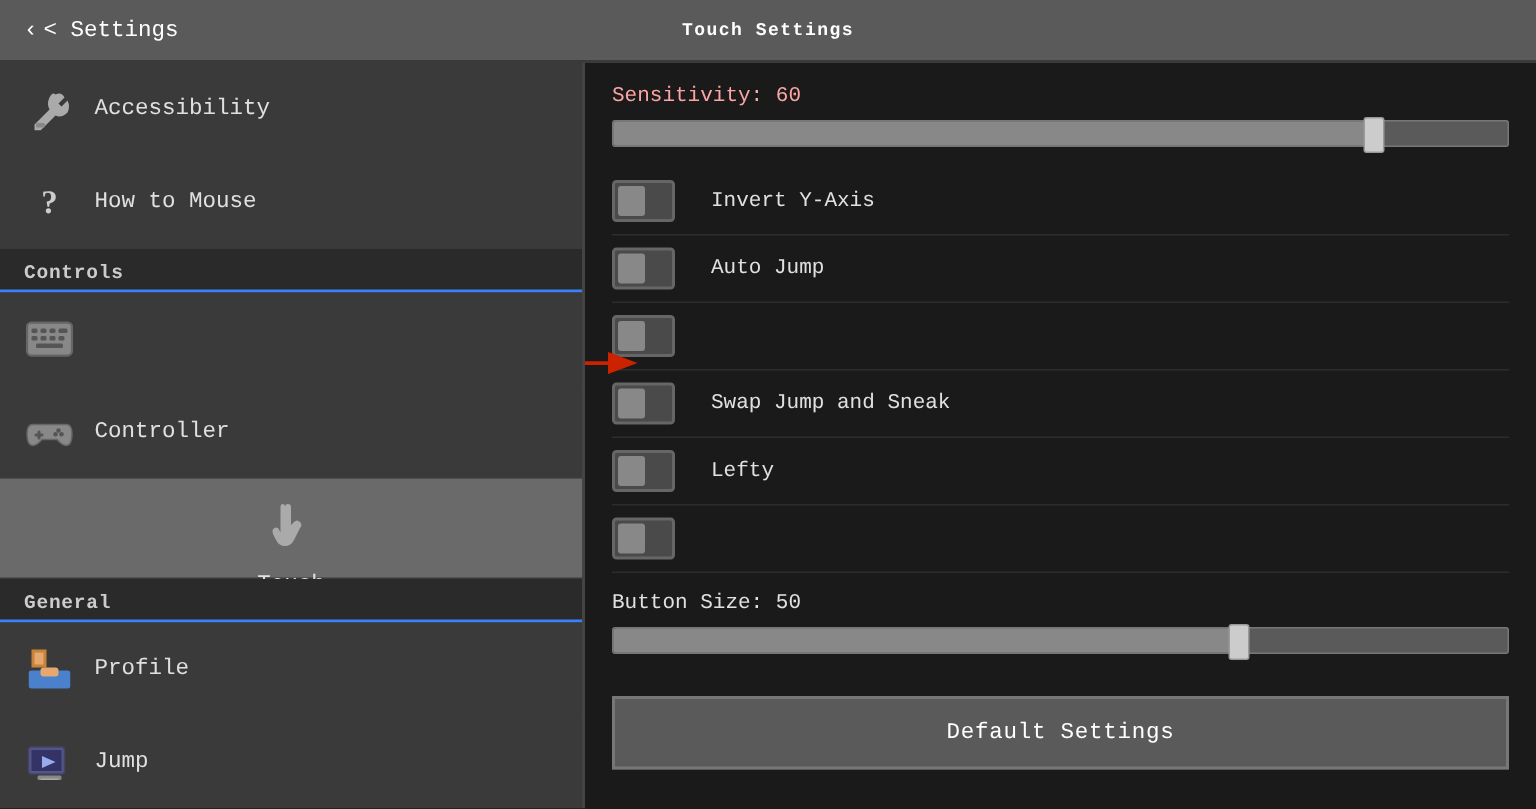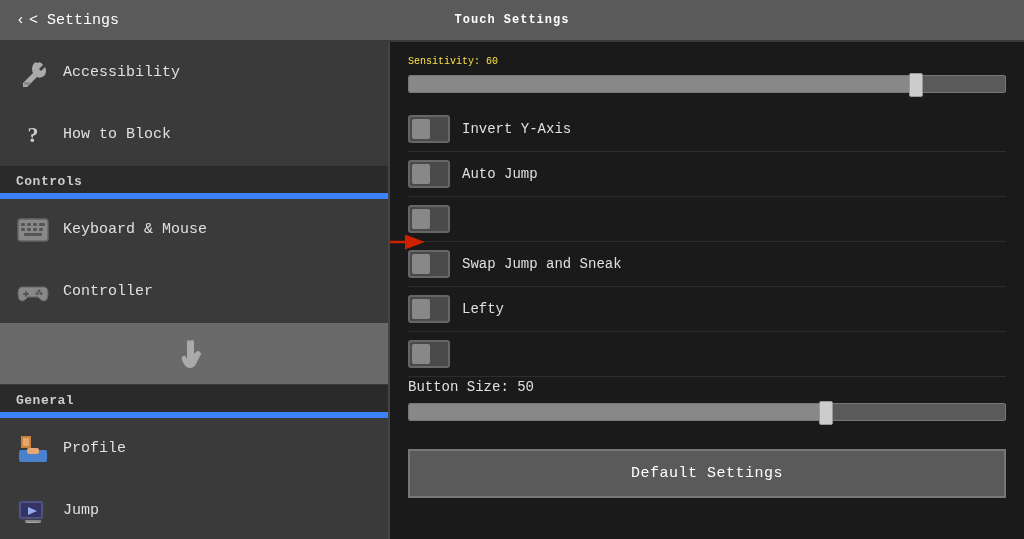--- a/index.html
+++ b/index.html
@@ -79,21 +79,21 @@
       flex-direction: column;
     }
 
     .sidebar-section-label {
       padding: 8px 16px 4px;
       color: #cccccc;
       font-size: 13px;
       font-weight: bold;
       letter-spacing: 0.5px;
       background: #2a2a2a;
-      border-bottom: 6px solid #3b82f6;
+      border-bottom: 2px solid #3b82f6;
     }
 
     .sidebar-item-label {
       color: #e0e0e0;
       font-size: 15px;
       font-family: 'Courier New', monospace;
     }
 
     
     .icon-container {
@@ -108,22 +108,22 @@
     
     .content-area {
       flex: 1;
       background: #1a1a1a;
       padding: 14px 18px;
       overflow-y: auto;
       position: relative;
     }
 
     .sensitivity-label {
-      color: #fde047;
-      font-size: 10px;
+      color: #fca5a5;
+      font-size: 14px;
       margin-bottom: 8px;
       font-family: 'Courier New', monospace;
     }
 
     .slider-track {
       width: 100%;
       height: 18px;
       background: #5a5a5a;
       border-radius: 2px;
       position: relative;
@@ -146,21 +146,21 @@
       border-radius: 2px;
       border: 1px solid #999;
       transform: translateX(-50%);
       cursor: pointer;
     }
 
     
     .toggle-row {
       display: flex;
       align-items: center;
-      gap: 12px;
+      gap: 24px;
       padding: 8px 0;
       border-bottom: 1px solid #2d2d2d;
       min-height: 42px;
     }
 
     .toggle-switch {
       width: 42px;
       height: 28px;
       border-radius: 3px;
       border: 2px solid #666;
@@ -198,21 +198,21 @@
 
     .toggle-label {
       color: #e0e0e0;
       font-size: 14px;
       font-family: 'Courier New', monospace;
     }
 
     .button-size-label {
       color: #e0e0e0;
       font-size: 14px;
-      margin-top: 2px;
+      margin-top: 12px;
       margin-bottom: 8px;
       font-family: 'Courier New', monospace;
     }
 
     .default-settings-btn {
       width: 100%;
       padding: 14px;
       background: #5a5a5a;
       border: 2px solid #777;
       color: #ffffff;
@@ -250,41 +250,40 @@
           <rect x="5" y="23" width="6" height="3" rx="1" fill="#888"></rect>
         </svg>
       </div>
       <span class="sidebar-item-label">Accessibility</span>
     </div>
 
     <div class="sidebar-item">
       <div class="icon-container">
         <span style="color:#ccc; font-size:22px; font-weight:bold; font-family:serif;">?</span>
       </div>
-      <span class="sidebar-item-label">How to Block</span>
+      <span class="sidebar-item-label">How to Mouse</span>
     </div>
 
     <div class="sidebar-section-label">Controls</div>
 
     <div class="sidebar-item">
       <div class="icon-container">
         <svg width="32" height="24" viewBox="0 0 32 24" fill="none">
           <rect x="1" y="1" width="30" height="22" rx="3" fill="#888" stroke="#666" stroke-width="1.5"></rect>
           <rect x="4" y="5" width="4" height="3" rx="1" fill="#555"></rect>
           <rect x="10" y="5" width="4" height="3" rx="1" fill="#555"></rect>
           <rect x="16" y="5" width="4" height="3" rx="1" fill="#555"></rect>
           <rect x="22" y="5" width="6" height="3" rx="1" fill="#555"></rect>
           <rect x="4" y="10" width="4" height="3" rx="1" fill="#555"></rect>
           <rect x="10" y="10" width="4" height="3" rx="1" fill="#555"></rect>
           <rect x="16" y="10" width="4" height="3" rx="1" fill="#555"></rect>
           <rect x="22" y="10" width="4" height="3" rx="1" fill="#555"></rect>
           <rect x="7" y="15" width="18" height="3" rx="1" fill="#555"></rect>
         </svg>
       </div>
-      <span class="sidebar-item-label">Keyboard &amp; Mouse</span>
     </div>
 
     <div class="sidebar-item">
       <div class="icon-container">
         <svg width="34" height="26" viewBox="0 0 34 26" fill="none">
           <path d="M6 8 Q2 8 2 14 Q2 22 6 22 Q8 22 10 20 L12 18 L22 18 L24 20 Q26 22 28 22 Q32 22 32 14 Q32 8 28 8 Z" fill="#888" stroke="#666" stroke-width="1"></path>
           <rect x="9" y="12" width="2" height="6" rx="1" fill="#555"></rect>
           <rect x="7" y="14" width="6" height="2" rx="1" fill="#555"></rect>
           <circle cx="23" cy="12" r="1.5" fill="#555"></circle>
           <circle cx="25" cy="14.5" r="1.5" fill="#555"></circle>

